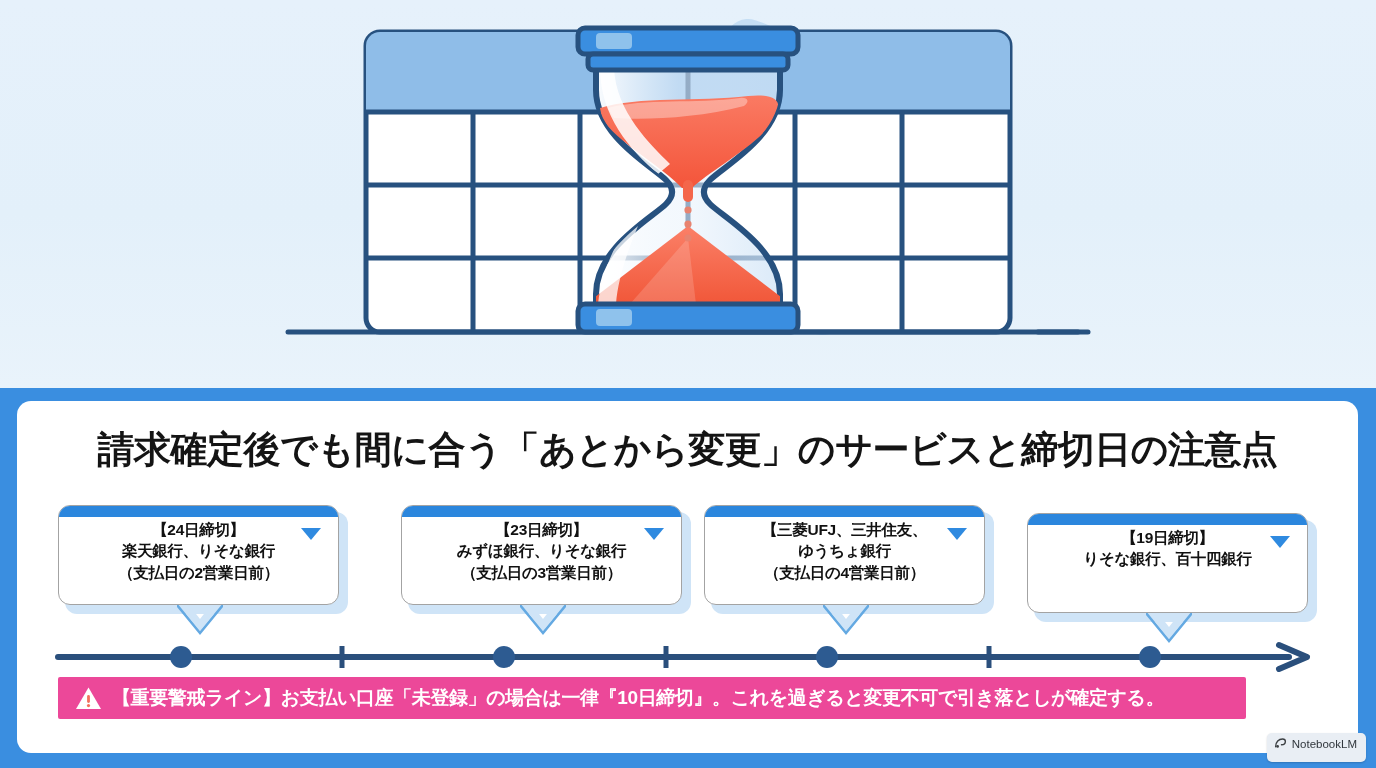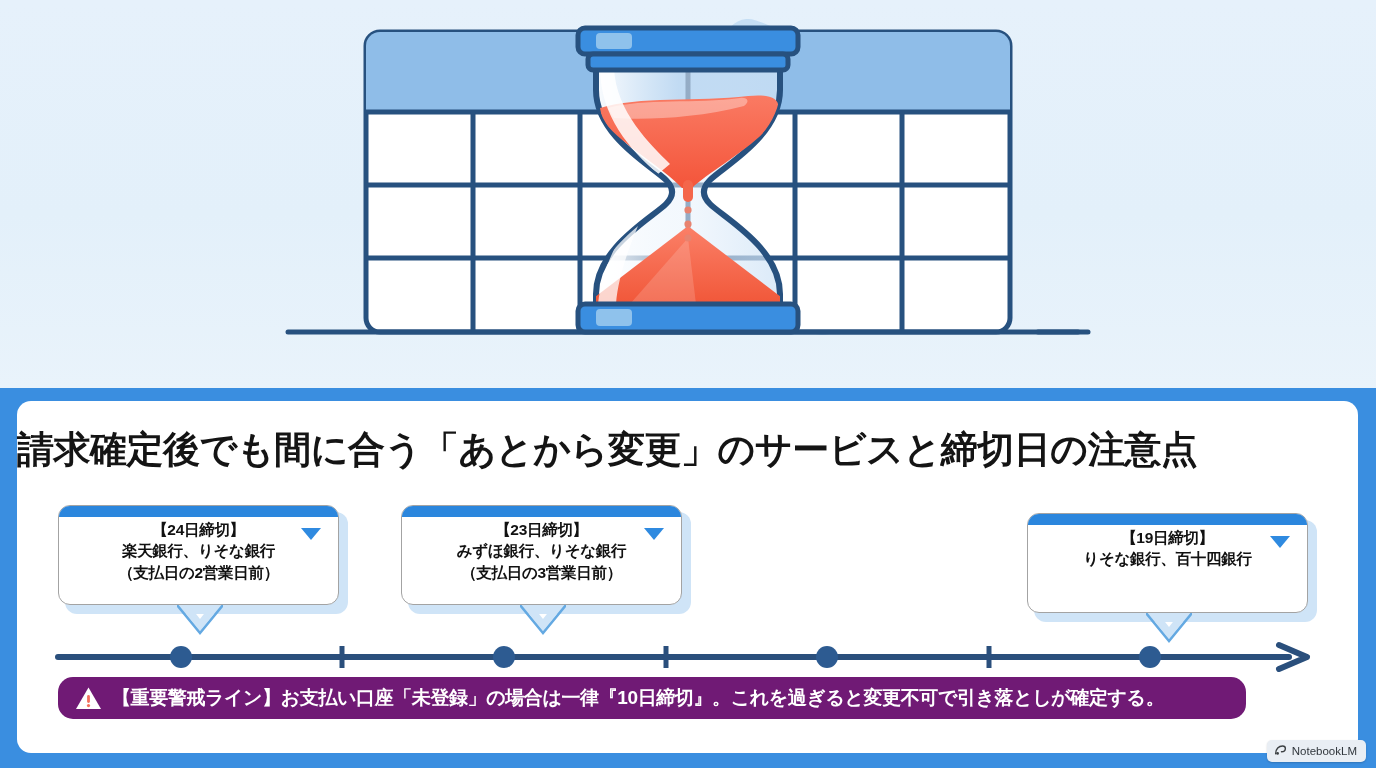--- a/index.html
+++ b/index.html
@@ -24,20 +24,21 @@
     position:absolute;left:0;top:388px;width:1376px;height:380px;
     background:#3a8ee0;
   }
   .panel-card{
     position:absolute;left:17px;top:401px;width:1341px;height:352px;
     background:#ffffff;border-radius:14px;
   }
 
   .page-title{
     position:absolute;left:0;top:24px;width:100%;
+    text-align:center;
     font-size:37px;font-weight:bold;letter-spacing:-0.5px;
     color:#141414;
     white-space:nowrap;
   }
 
   
   .cards{
     position:absolute;left:0;top:104px;width:1341px;height:130px;
   }
   .tl-card{
@@ -78,33 +79,33 @@
     position:absolute;left:50%;top:100px;transform:translateX(-50%);
     width:46px;height:30px;
   }
 
   
   .timeline{position:absolute;left:0;top:238px;width:1341px;height:36px;}
 
   
   .warn{
     position:absolute;left:41px;top:276px;width:1188px;height:42px;
-    background:#701a75;border-radius:15px;
+    background:#ec4899;border-radius:2px;
     display:flex;align-items:center;
   }
   .warn .wicon{margin-left:17px;margin-right:10px;display:flex;align-items:center;}
   .warn .wtext{
     color:#ffffff;font-size:19px;font-weight:bold;letter-spacing:-0.4px;
     white-space:nowrap;
   }
 
   
   .badge{
     position:absolute;right:10px;bottom:6px;
-    height:22px;padding:0 9px 0 7px;
+    height:22px;padding:0 9px 7px 7px;
     background:#e9eef4;border-radius:5px;
     display:flex;align-items:center;gap:5px;
     font-size:11.5px;color:#31373d;
     box-shadow:0 1px 2px rgba(0,0,0,.18);
   }
 </style>
 </head>
 <body>
 
 <div class="stage">
@@ -219,20 +220,36 @@
             <span>（支払日の3営業日前）</span>
           </div>
           <div class="caret"></div>
         </div>
         <svg class="pointer" viewBox="0 0 46 30">
           <path d="M2 0 L23 26 L44 0 L34 0 L23 14 L12 0 Z" fill="#cfe4f7"></path>
           <path d="M0 0 L23 28 L46 0" fill="none" stroke="#64a9e2" stroke-width="2.5"></path>
         </svg>
       </div>
 
+      <div class="tl-card" style="left:687px;">
+        <div class="shadow"></div>
+        <div class="body">
+          <div class="topbar"></div>
+          <div class="ctext">
+            <span>【三菱UFJ、三井住友、</span>
+            <span>ゆうちょ銀行</span>
+            <span>（支払日の4営業日前）</span>
+          </div>
+          <div class="caret"></div>
+        </div>
+        <svg class="pointer" viewBox="0 0 46 30">
+          <path d="M2 0 L23 26 L44 0 L34 0 L23 14 L12 0 Z" fill="#cfe4f7"></path>
+          <path d="M0 0 L23 28 L46 0" fill="none" stroke="#64a9e2" stroke-width="2.5"></path>
+        </svg>
+      </div>
 
       <div class="tl-card" style="left:1010px;margin-top:8px;">
         <div class="shadow"></div>
         <div class="body">
           <div class="topbar"></div>
           <div class="ctext">
             <span>【19日締切】</span>
             <span>りそな銀行、百十四銀行</span>
           </div>
           <div class="caret"></div>

